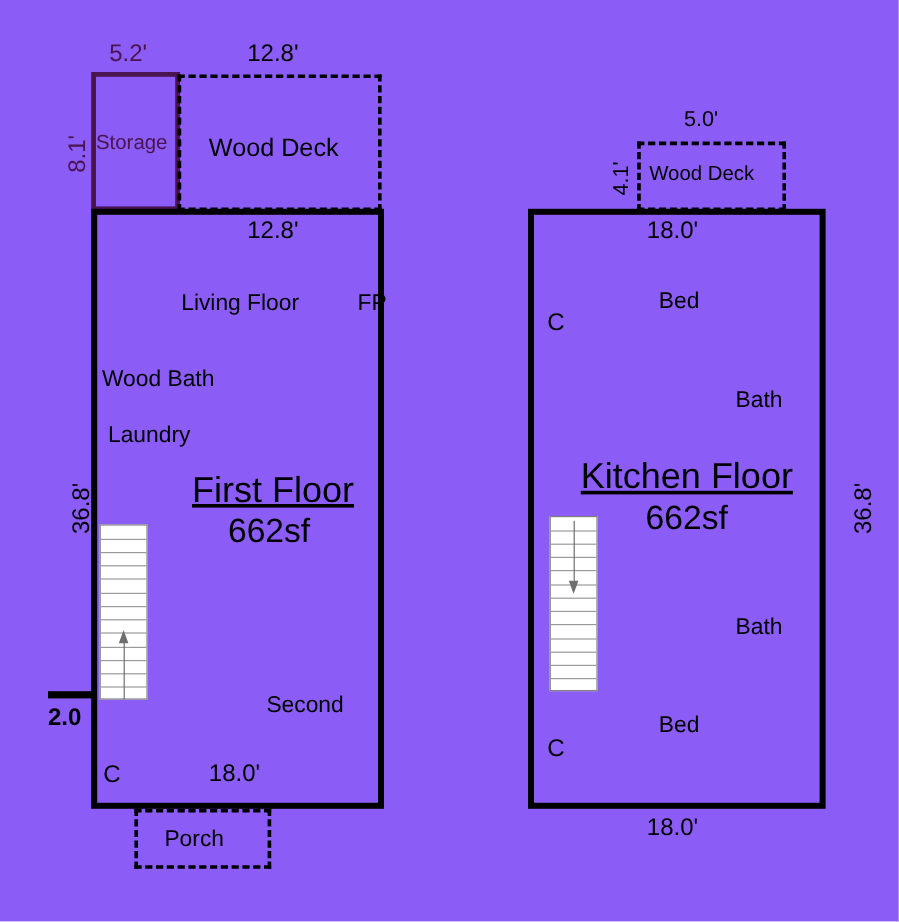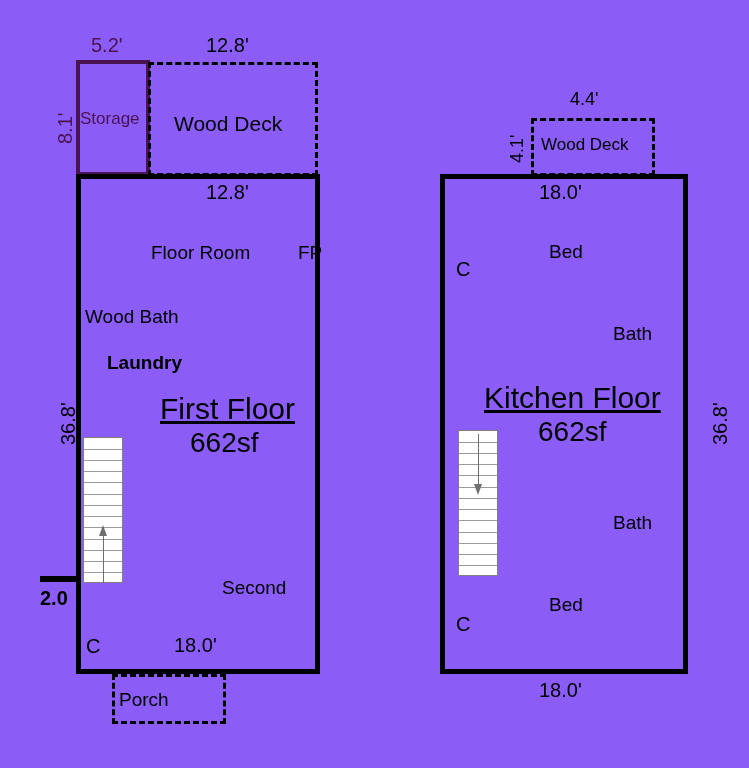--- a/index.html
+++ b/index.html
@@ -117,27 +117,27 @@
     <div class="lbl lbl-dim" style="left:206px; top:35px;">12.8'</div>
 
     <div class="lbl lbl-room" style="left:174px; top:113px; font-size:21px;">Wood Deck</div>
 
     <div class="abs wall-solid" style="left:76px; top:174px; width:244px; height:500px;"></div>
 
     <div class="lbl lbl-dim" style="left:206px; top:182px;">12.8'</div>
 
     <div class="lbl lbl-dim rot90" style="left:58px; top:445px;">36.8'</div>
 
-    <div class="lbl lbl-room" style="left:151px; top:243px;">Floor Room</div>
+    <div class="lbl lbl-room" style="left:151px; top:243px;">Living Floor</div>
 
     <div class="lbl lbl-room" style="left:298px; top:243px;">FP</div>
 
     <div class="lbl lbl-room" style="left:85px; top:307px;">Wood Bath</div>
 
-    <div class="lbl lbl-room" style="left:107px; top:353px;font-weight:bold;">Laundry</div>
+    <div class="lbl lbl-room" style="left:90px; top:353px;">Laundry</div>
 
     <div class="lbl lbl-floor" style="left:160px; top:394px;">First Floor</div>
 
     <div class="lbl lbl-area" style="left:190px; top:429px;">662sf</div>
 
     <div class="stairs" style="left:83px; top:437px; width:40px; height:146px;">
       <div class="tread" style="top:11px;"></div>
       <div class="tread" style="top:22px;"></div>
       <div class="tread" style="top:33px;"></div>
       <div class="tread" style="top:44px;"></div>
@@ -158,26 +158,26 @@
     <div class="lbl lbl-dim" style="left:40px; top:588px;font-weight:bold;">2.0</div>
 
     <div class="lbl lbl-room" style="left:222px; top:578px;">Second</div>
 
     <div class="lbl lbl-c" style="left:86px; top:636px;">C</div>
 
     <div class="lbl lbl-dim" style="left:174px; top:635px;">18.0'</div>
 
     <div class="abs dash-box" style="left:112px; top:674px; width:114px; height:50px;"></div>
 
-    <div class="lbl lbl-room" style="left:119px; top:690px;">Porch</div>
+    <div class="lbl lbl-room" style="left:137px; top:690px;">Porch</div>
   </div>
 
   <div>
 
-    <div class="lbl lbl-dim-small" style="left:570px; top:90px;">4.4'</div>
+    <div class="lbl lbl-dim-small" style="left:570px; top:90px;">5.0'</div>
 
     <div class="lbl lbl-dim-small rot90" style="left:508px; top:163px;">4.1'</div>
 
     <div class="abs dash-box" style="left:531px; top:118px; width:124px; height:58px;"></div>
 
     <div class="lbl lbl-deck2" style="left:541px; top:136px;">Wood Deck</div>
 
     <div class="abs wall-solid" style="left:440px; top:174px; width:248px; height:500px;"></div>
 
     <div class="lbl lbl-dim" style="left:539px; top:182px;">18.0'</div>

